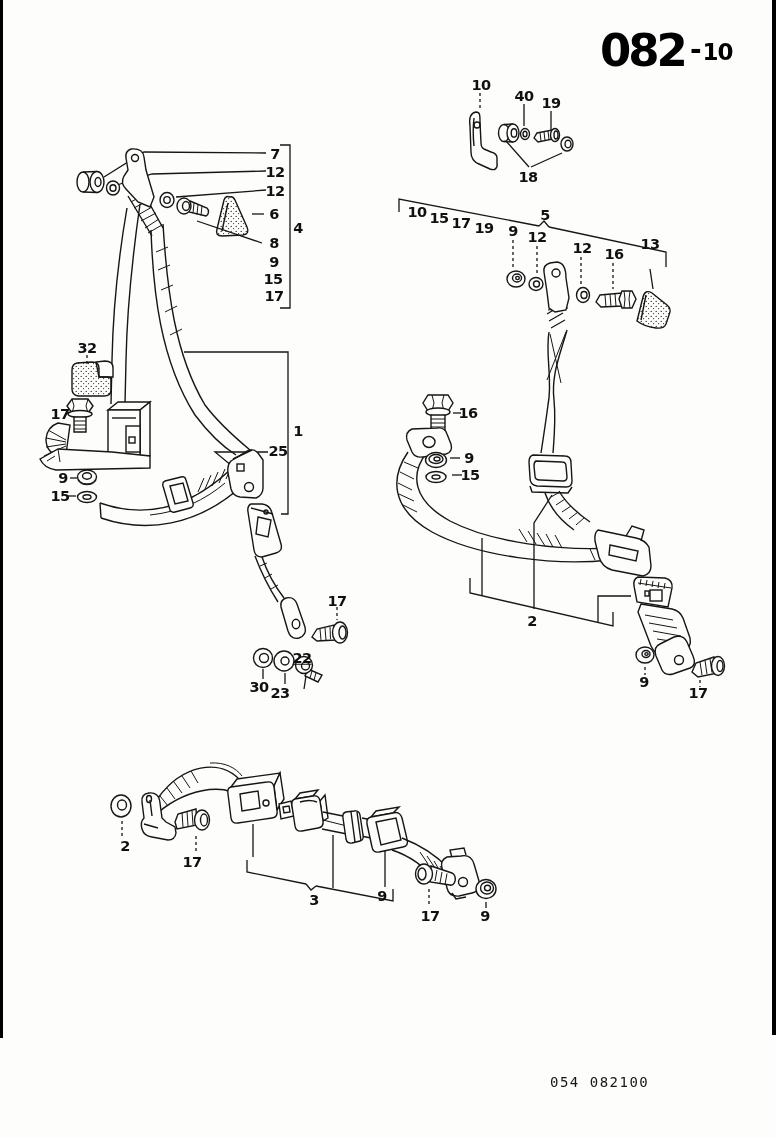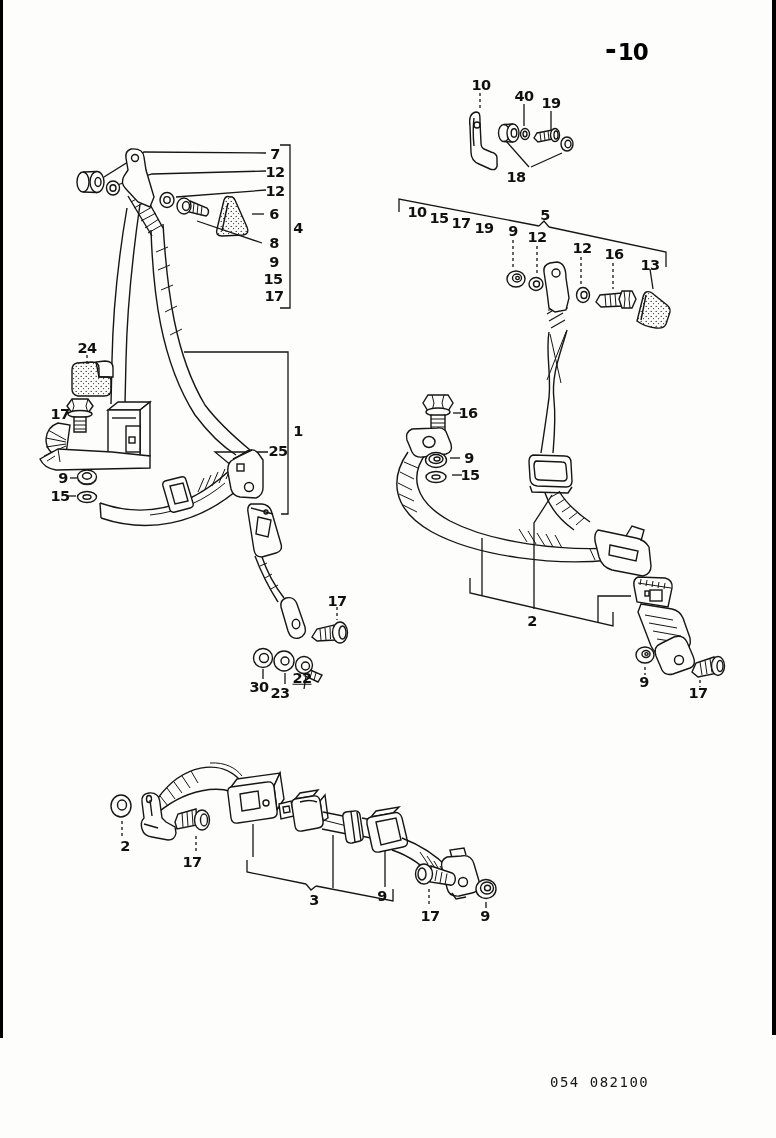--- a/index.html
+++ b/index.html
@@ -418,65 +418,66 @@
       <ellipse cx="487" cy="888" rx="6.5" ry="6" fill="none"></ellipse>
       <ellipse cx="487.5" cy="888" rx="3" ry="2.8" fill="none"></ellipse>
     </g>
   </g>
 </svg>
 
 <div id="callouts">
       <span class="callout" style="left: 481px; top: 85px;">10</span>
       <span class="callout" style="left: 524px; top: 96px;">40</span>
       <span class="callout" style="left: 551px; top: 103px;">19</span>
-      <span class="callout" style="left: 516px; top: 177px;">18</span>
+      <span class="callout" style="left: 528px; top: 177px;">18</span>
       <span class="callout" style="left: 275px; top: 154px;">7</span>
       <span class="callout" style="left: 275px; top: 172px;">12</span>
       <span class="callout" style="left: 275px; top: 191px;">12</span>
       <span class="callout" style="left: 274px; top: 214px;">6</span>
       <span class="callout" style="left: 298px; top: 228px;">4</span>
       <span class="callout" style="left: 274px; top: 243px;">8</span>
       <span class="callout" style="left: 274px; top: 262px;">9</span>
       <span class="callout" style="left: 273px; top: 279px;">15</span>
       <span class="callout" style="left: 274px; top: 296px;">17</span>
-      <span class="callout" style="left: 87px; top: 348px;">24</span>
+      <span class="callout" style="left: 87px; top: 348px;">32</span>
       <span class="callout" style="left: 60px; top: 414px;">17</span>
       <span class="callout" style="left: 298px; top: 431px;">1</span>
       <span class="callout" style="left: 278px; top: 451px;">25</span>
       <span class="callout" style="left: 63px; top: 478px;">9</span>
       <span class="callout" style="left: 60px; top: 496px;">15</span>
       <span class="callout" style="left: 337px; top: 601px;">17</span>
       <span class="callout" style="left: 259px; top: 687px;">30</span>
       <span class="callout" style="left: 280px; top: 693px;">23</span>
-      <span class="callout" style="left: 302px; top: 678px; text-decoration: underline;">22</span>
+      <span class="callout" style="left: 302px; top: 658px; text-decoration: underline;">22</span>
       <span class="callout" style="left: 417px; top: 212px;">10</span>
       <span class="callout" style="left: 439px; top: 218px;">15</span>
       <span class="callout" style="left: 461px; top: 223px;">17</span>
       <span class="callout" style="left: 484px; top: 228px;">19</span>
       <span class="callout" style="left: 545px; top: 215px;">5</span>
       <span class="callout" style="left: 513px; top: 231px;">9</span>
       <span class="callout" style="left: 537px; top: 237px;">12</span>
       <span class="callout" style="left: 582px; top: 248px;">12</span>
       <span class="callout" style="left: 614px; top: 254px;">16</span>
-      <span class="callout" style="left: 650px; top: 265px;">13</span>
+      <span class="callout" style="left: 650px; top: 244px;">13</span>
       <span class="callout" style="left: 468px; top: 413px;">16</span>
       <span class="callout" style="left: 469px; top: 458px;">9</span>
       <span class="callout" style="left: 470px; top: 475px;">15</span>
       <span class="callout" style="left: 532px; top: 621px;">2</span>
       <span class="callout" style="left: 644px; top: 682px;">9</span>
       <span class="callout" style="left: 698px; top: 693px;">17</span>
       <span class="callout" style="left: 125px; top: 846px;">2</span>
       <span class="callout" style="left: 192px; top: 862px;">17</span>
       <span class="callout" style="left: 314px; top: 900px;">3</span>
       <span class="callout" style="left: 382px; top: 896px;">9</span>
       <span class="callout" style="left: 430px; top: 916px;">17</span>
       <span class="callout" style="left: 485px; top: 916px;">9</span>
     </div>
 
 <div class="page-code">
+  <span class="big">082</span>
   <span class="dash">-</span>
   <span class="small">10</span>
 </div>
 
 <div class="plate-code">054 082100</div>
 
 <div class="edge left"></div>
 <div class="edge right"></div>
 
 </div>

